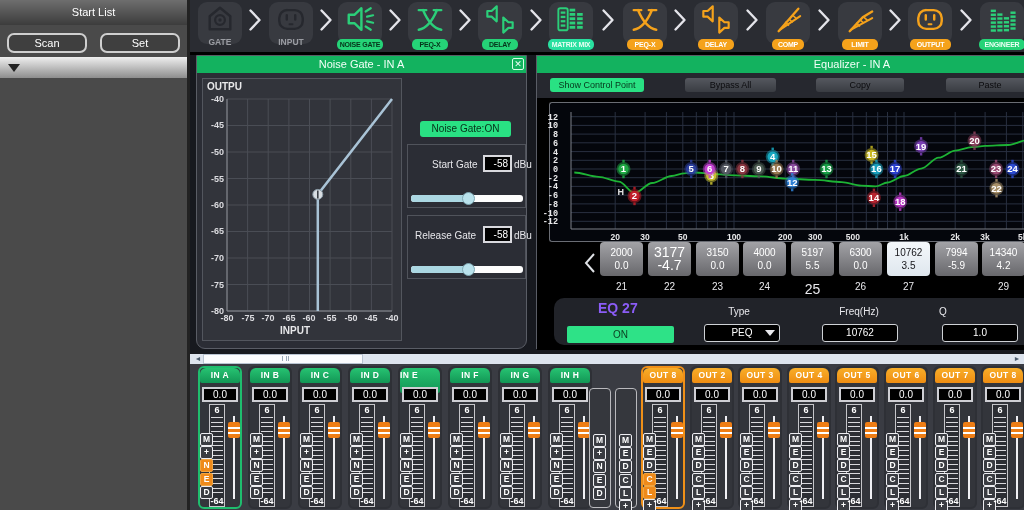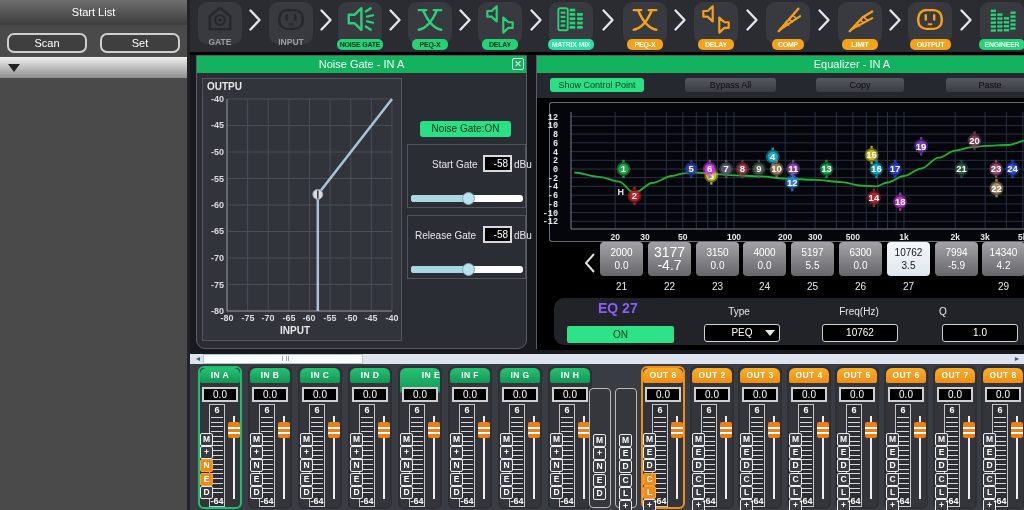--- a/index.html
+++ b/index.html
@@ -431,21 +431,21 @@
     </svg>
 <div class="abs" style="left:600px;top:242px;width:43px;height:34px;background:linear-gradient(#a2a2a6,#68686c);border-radius:4px;color:#ffffff;font-size:10px;text-align:center;line-height:13px;padding-top:4px;">2000<br>0.0</div>
 <div class="abs" style="left:600px;top:281px;width:43px;color:#e8e8ec;font-size:10px;text-align:center;">21</div>
 <div class="abs" style="left:648px;top:242px;width:43px;height:34px;background:linear-gradient(#a2a2a6,#68686c);border-radius:4px;color:#ffffff;font-size:14px;text-align:center;line-height:13px;padding-top:4px;">3177<br>-4.7</div>
 <div class="abs" style="left:648px;top:281px;width:43px;color:#e8e8ec;font-size:10px;text-align:center;">22</div>
 <div class="abs" style="left:696px;top:242px;width:43px;height:34px;background:linear-gradient(#a2a2a6,#68686c);border-radius:4px;color:#ffffff;font-size:10px;text-align:center;line-height:13px;padding-top:4px;">3150<br>0.0</div>
 <div class="abs" style="left:696px;top:281px;width:43px;color:#e8e8ec;font-size:10px;text-align:center;">23</div>
 <div class="abs" style="left:743px;top:242px;width:43px;height:34px;background:linear-gradient(#a2a2a6,#68686c);border-radius:4px;color:#ffffff;font-size:10px;text-align:center;line-height:13px;padding-top:4px;">4000<br>0.0</div>
 <div class="abs" style="left:743px;top:281px;width:43px;color:#e8e8ec;font-size:10px;text-align:center;">24</div>
 <div class="abs" style="left:791px;top:242px;width:43px;height:34px;background:linear-gradient(#a2a2a6,#68686c);border-radius:4px;color:#ffffff;font-size:10px;text-align:center;line-height:13px;padding-top:4px;">5197<br>5.5</div>
-<div class="abs" style="left:791px;top:281px;width:43px;color:#e8e8ec;font-size:10px;text-align:center;">25</div>
+<div class="abs" style="left:791px;top:281px;width:43px;color:#e8e8ec;font-size:14px;text-align:center;">25</div>
 <div class="abs" style="left:839px;top:242px;width:43px;height:34px;background:linear-gradient(#a2a2a6,#68686c);border-radius:4px;color:#ffffff;font-size:10px;text-align:center;line-height:13px;padding-top:4px;">6300<br>0.0</div>
 <div class="abs" style="left:839px;top:281px;width:43px;color:#e8e8ec;font-size:10px;text-align:center;">26</div>
 <div class="abs" style="left:887px;top:242px;width:43px;height:34px;background:linear-gradient(#f4f8fb,#dfe7ee);border-radius:4px;color:#16161a;font-size:10px;text-align:center;line-height:13px;padding-top:4px;">10762<br>3.5</div>
 <div class="abs" style="left:887px;top:281px;width:43px;color:#e8e8ec;font-size:10px;text-align:center;">27</div>
 <div class="abs" style="left:935px;top:242px;width:43px;height:34px;background:linear-gradient(#a2a2a6,#68686c);border-radius:4px;color:#ffffff;font-size:10px;text-align:center;line-height:13px;padding-top:4px;">7994<br>-5.9</div>
 <div class="abs" style="left:935px;top:281px;width:43px;color:#e8e8ec;font-size:10px;text-align:center;margin-top:46px;">28</div>
 <div class="abs" style="left:982px;top:242px;width:43px;height:34px;background:linear-gradient(#a2a2a6,#68686c);border-radius:4px;color:#ffffff;font-size:10px;text-align:center;line-height:13px;padding-top:4px;">14340<br>4.2</div>
 <div class="abs" style="left:982px;top:281px;width:43px;color:#e8e8ec;font-size:10px;text-align:center;">29</div>
 <div class="abs" style="left:554px;top:298px;width:470px;height:47px;background:#212329;border-radius:10px 0 0 10px;"></div>
 
@@ -598,21 +598,21 @@
     <div class="abs" style="left:383px;top:416px;width:2px;height:83px;background:#f0f0f4;"></div>
     <div class="abs" style="left:378px;top:422px;width:12px;height:16px;background:#ef7e15;border-radius:2px;"></div>
     <div class="abs" style="left:378px;top:427px;width:12px;height:2px;background:#fff;"></div>
     <div class="abs" style="left:378px;top:432px;width:12px;height:2px;background:#fff;"></div>
     <div class="abs" style="left:350px;top:433px;width:13px;height:13px;background:#3a3c42;border:1.3px solid #ededf1;border-radius:2px;color:#ffffff;font-size:8.5px;font-weight:bold;text-align:center;line-height:10.5px;">M</div>
     <div class="abs" style="left:350px;top:446px;width:13px;height:13px;background:#3a3c42;border:1.3px solid #ededf1;border-radius:2px;color:#ffffff;font-size:8.5px;font-weight:bold;text-align:center;line-height:10.5px;">+</div>
     <div class="abs" style="left:350px;top:459px;width:13px;height:13px;background:#3a3c42;border:1.3px solid #ededf1;border-radius:2px;color:#ffffff;font-size:8.5px;font-weight:bold;text-align:center;line-height:10.5px;">N</div>
     <div class="abs" style="left:350px;top:473px;width:13px;height:13px;background:#3a3c42;border:1.3px solid #ededf1;border-radius:2px;color:#ffffff;font-size:8.5px;font-weight:bold;text-align:center;line-height:10.5px;">E</div>
     <div class="abs" style="left:350px;top:486px;width:13px;height:13px;background:#3a3c42;border:1.3px solid #ededf1;border-radius:2px;color:#ffffff;font-size:8.5px;font-weight:bold;text-align:center;line-height:10.5px;">D</div>
 <div class="abs" style="left:398px;top:366px;width:44px;height:143px;background:#33353b;border:2px solid #2e3036;border-radius:6px;"></div>
-    <div class="abs" style="left:400px;top:368px;width:40px;height:25px;background:linear-gradient(#27c372,#129655);border-radius:6px 6px 2px 2px;color:#fff;font-size:8.5px;font-weight:bold;letter-spacing:0.4px;text-align:right;line-height:15px;">IN E</div>
+    <div class="abs" style="left:400px;top:368px;width:40px;height:25px;background:linear-gradient(#27c372,#129655);border-radius:6px 6px 2px 2px;color:#fff;font-size:8.5px;font-weight:bold;letter-spacing:0.4px;text-align:left;line-height:15px;">IN E</div>
     <div class="abs" style="left:402px;top:387px;width:36px;height:15px;background:#000;border:2px solid #cfcfd4;color:#fff;font-size:10px;text-align:center;line-height:11px;">0.0</div>
     <div class="abs" style="left:409px;top:404px;width:16px;height:103px;background:#2c2e34;border:1px solid #c6c6ca;"></div>
     <div class="abs" style="left:409px;top:405px;width:16px;text-align:center;color:#fff;font-size:9px;font-weight:bold;">6</div>
     <svg class="abs" style="left:411px;top:417px;" width="12" height="79" viewBox="0 0 12 79" shape-rendering="crispEdges">
       <line x1="0" y1="0.5" x2="12" y2="0.5" stroke="#d8d8dc" stroke-width="1"></line>
       <line x1="0" y1="5.2" x2="12" y2="5.2" stroke="#d8d8dc" stroke-width="1"></line>
       <line x1="0" y1="9.9" x2="12" y2="9.9" stroke="#d8d8dc" stroke-width="1"></line>
       <line x1="0" y1="14.6" x2="12" y2="14.6" stroke="#d8d8dc" stroke-width="1"></line>
       <line x1="0" y1="19.3" x2="12" y2="19.3" stroke="#d8d8dc" stroke-width="1"></line>
       <line x1="0" y1="24.0" x2="12" y2="24.0" stroke="#d8d8dc" stroke-width="1"></line>

